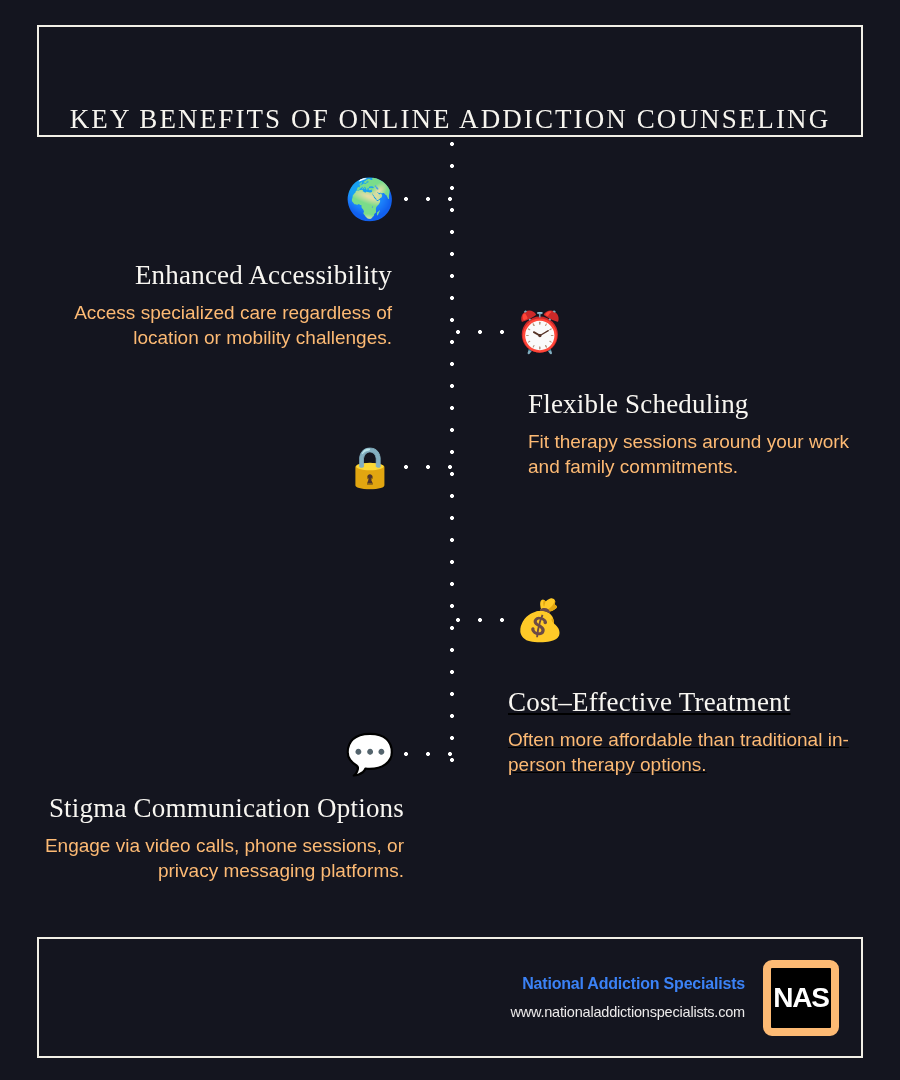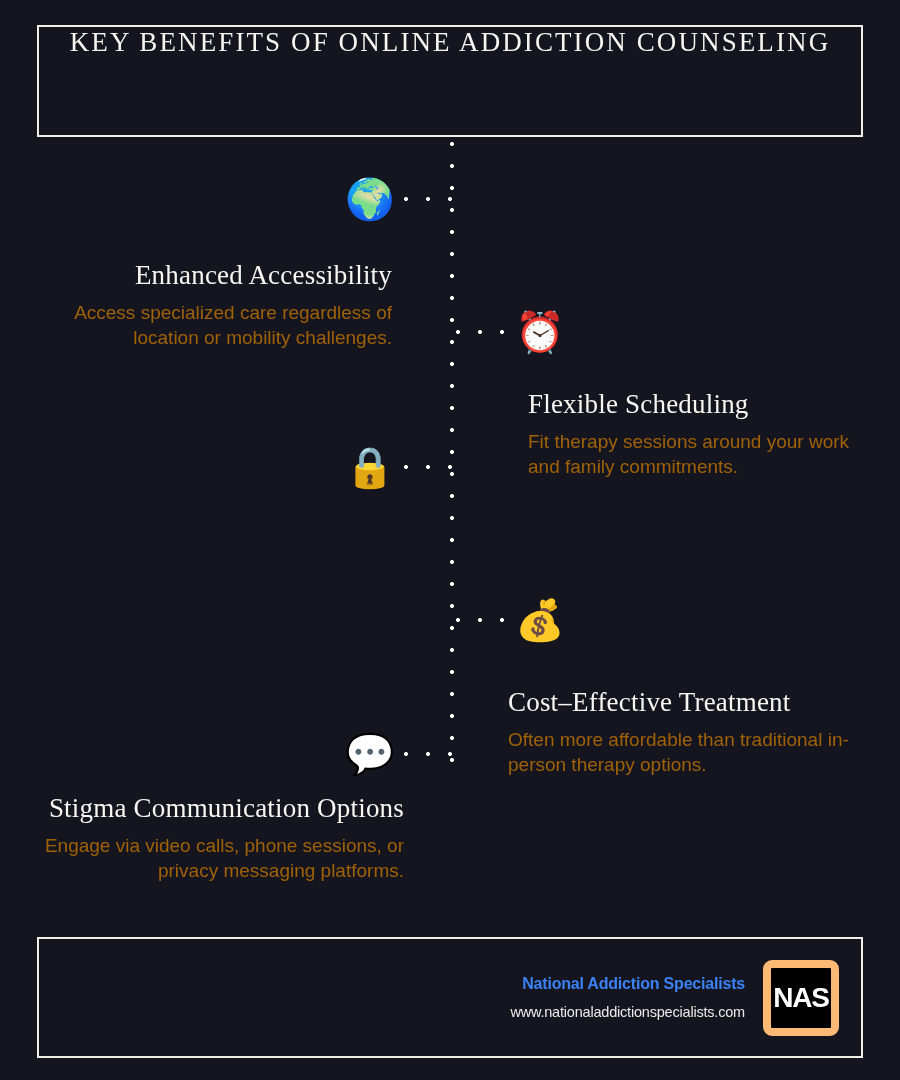--- a/index.html
+++ b/index.html
@@ -19,21 +19,21 @@
   
   .title-box {
     position: absolute;
     left: 37px;
     top: 25px;
     width: 826px;
     height: 112px;
     border: 2px solid #f2efe6;
     box-sizing: border-box;
     display: flex;
-    align-items: flex-start;
+    align-items: flex-end;
     justify-content: center;
   }
   .title-text {
     font-family: "Liberation Serif", "DejaVu Serif", serif;
     font-size: 27px;
     letter-spacing: 2.1px;
     color: #f7f5ef;
     text-transform: uppercase;
     text-align: center;
     white-space: nowrap;
@@ -93,21 +93,21 @@
     font-weight: 400;
     color: #f8f6f1;
     line-height: 1.18;
     margin: 0 0 8px 0;
     letter-spacing: 0.2px;
   }
   .b-body {
     font-family: "Liberation Sans", sans-serif;
     font-size: 19px;
     font-weight: 400;
-    color: #a16207;
+    color: #fdba74;
     line-height: 1.33;
     margin: 0;
   }
 
   
   .footer-box {
     position: absolute;
     left: 37px;
     top: 937px;
     width: 826px;
@@ -197,21 +197,21 @@
   </div>
   <div class="text-block right-align" style="left:42px; top:527px; width:350px;">
   </div>
 </div>
 
 <div class="benefit">
   <div class="icon-row" style="left:455px; top:595px;">
     <span class="connector right-side"></span>
     <span class="emoji">💰</span>
   </div>
-  <div class="text-block left-align" style="left:508px; top:687px; width:352px;">
+  <div class="text-block left-align" style="left:508px; top:687px; width:352px;text-decoration:underline;">
     <div class="b-head">Cost–Effective Treatment</div>
     <div class="b-body">Often more affordable than traditional in-person therapy options.</div>
   </div>
 </div>
 
 <div class="benefit">
   <div class="icon-row" style="left:345px; top:729px;">
     <span class="emoji">💬</span>
     <span class="connector left-side"></span>
   </div>

